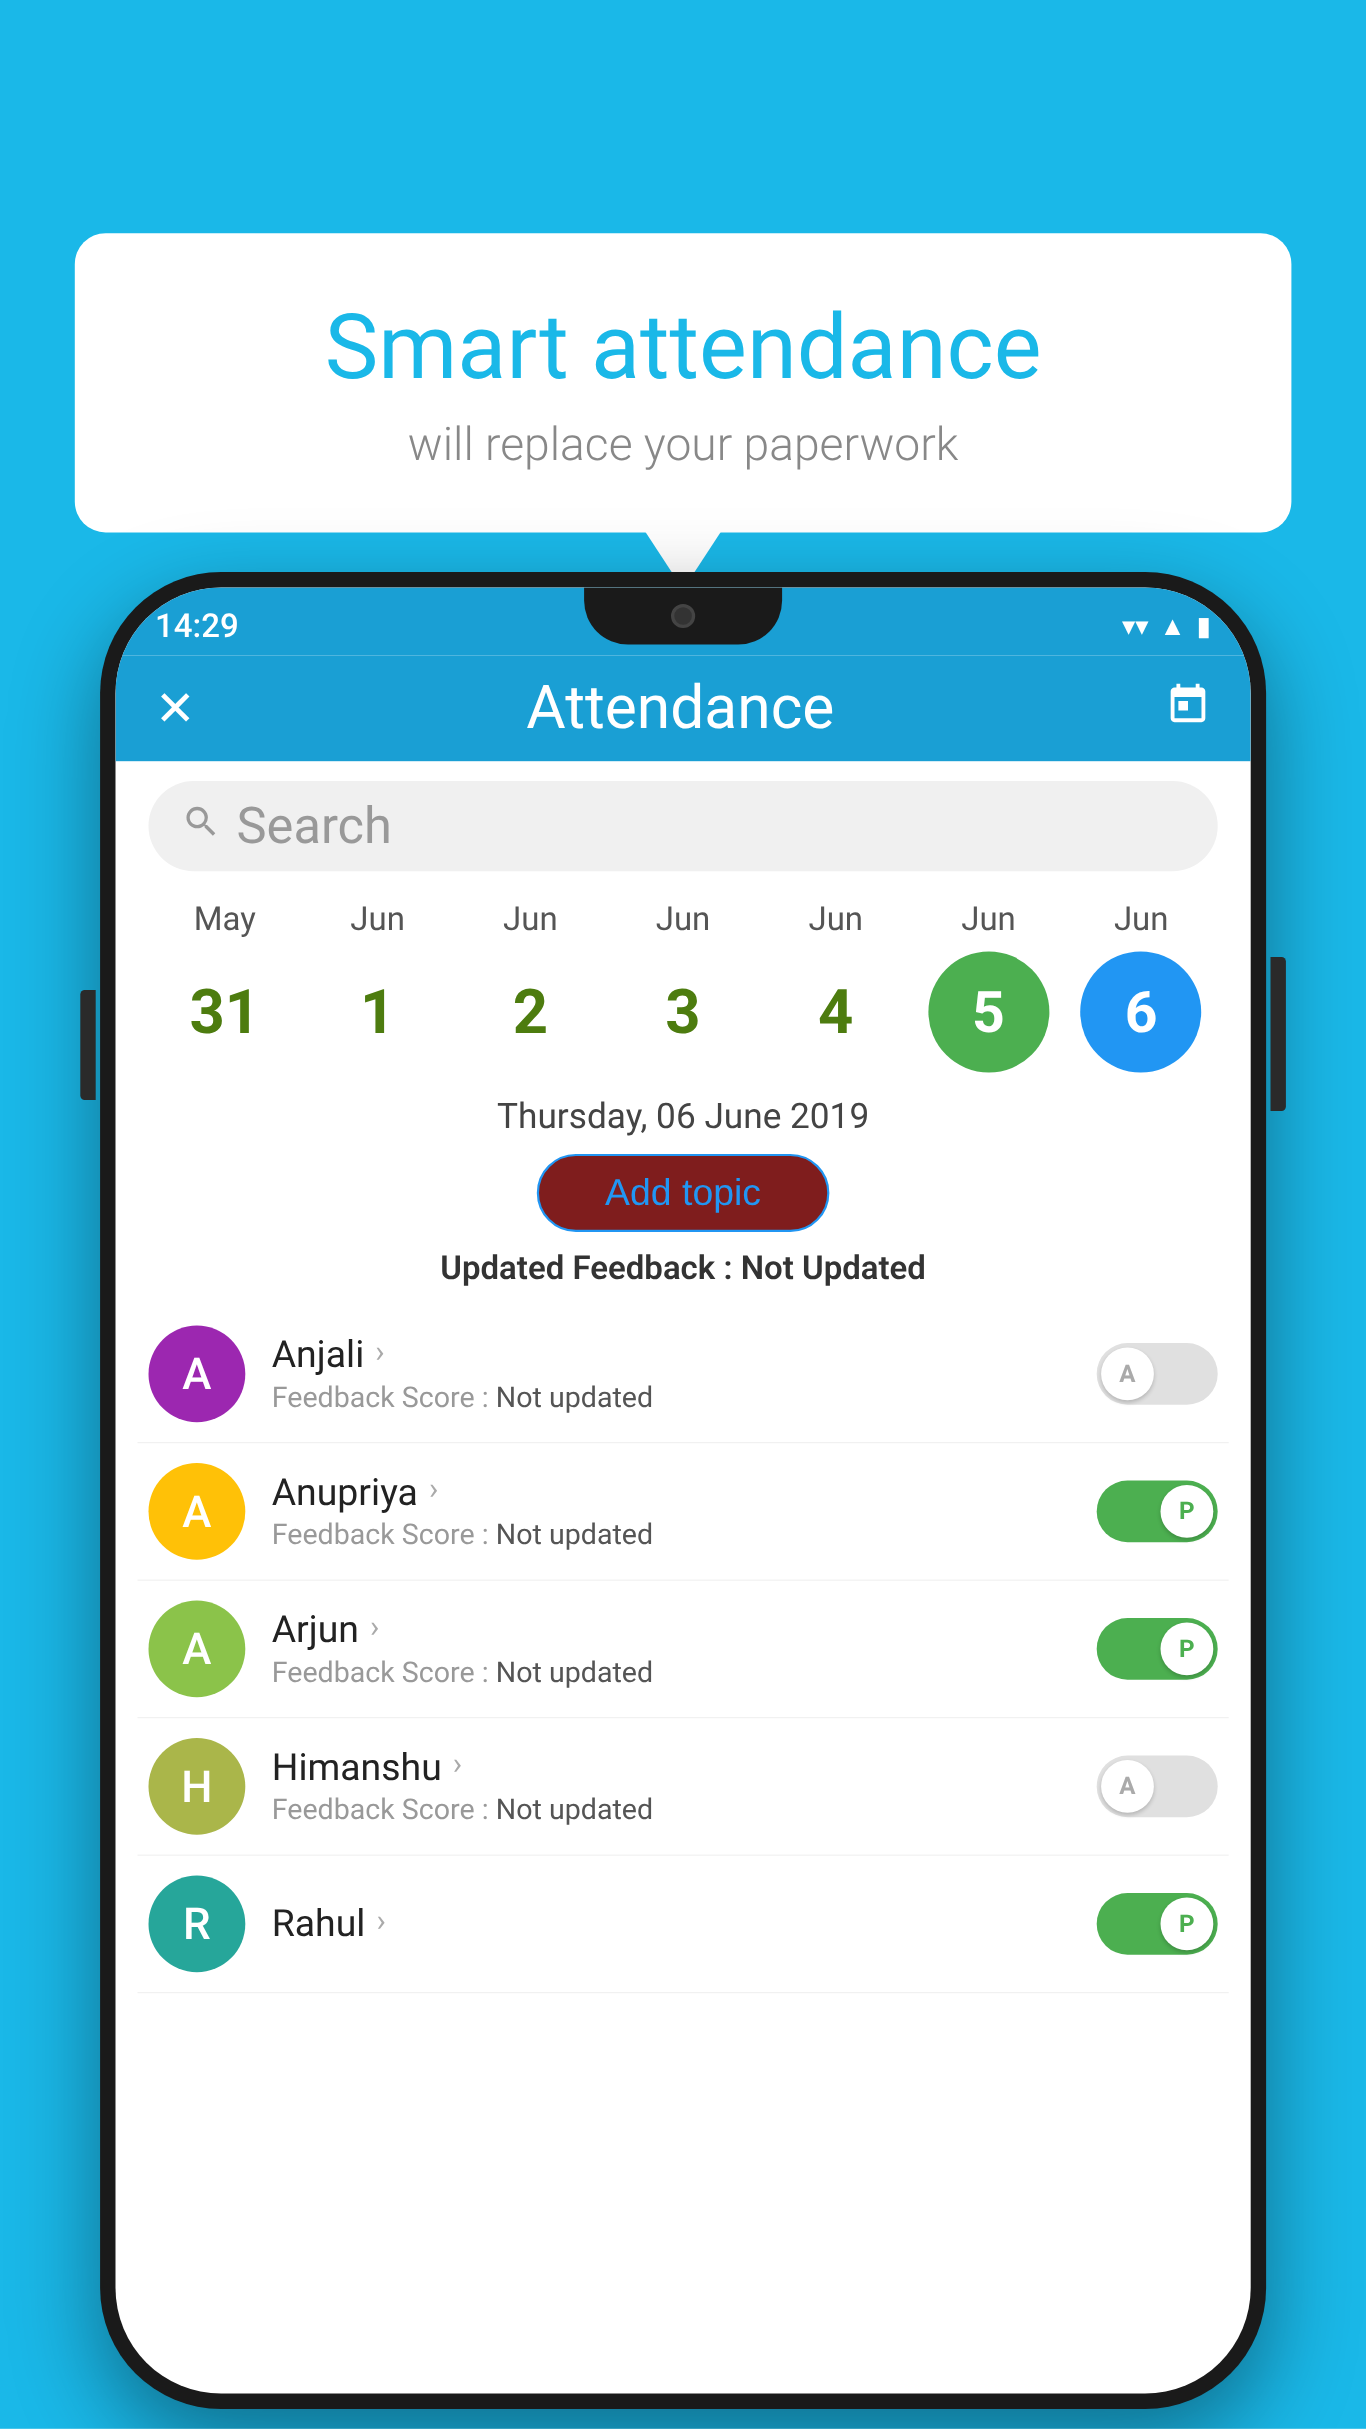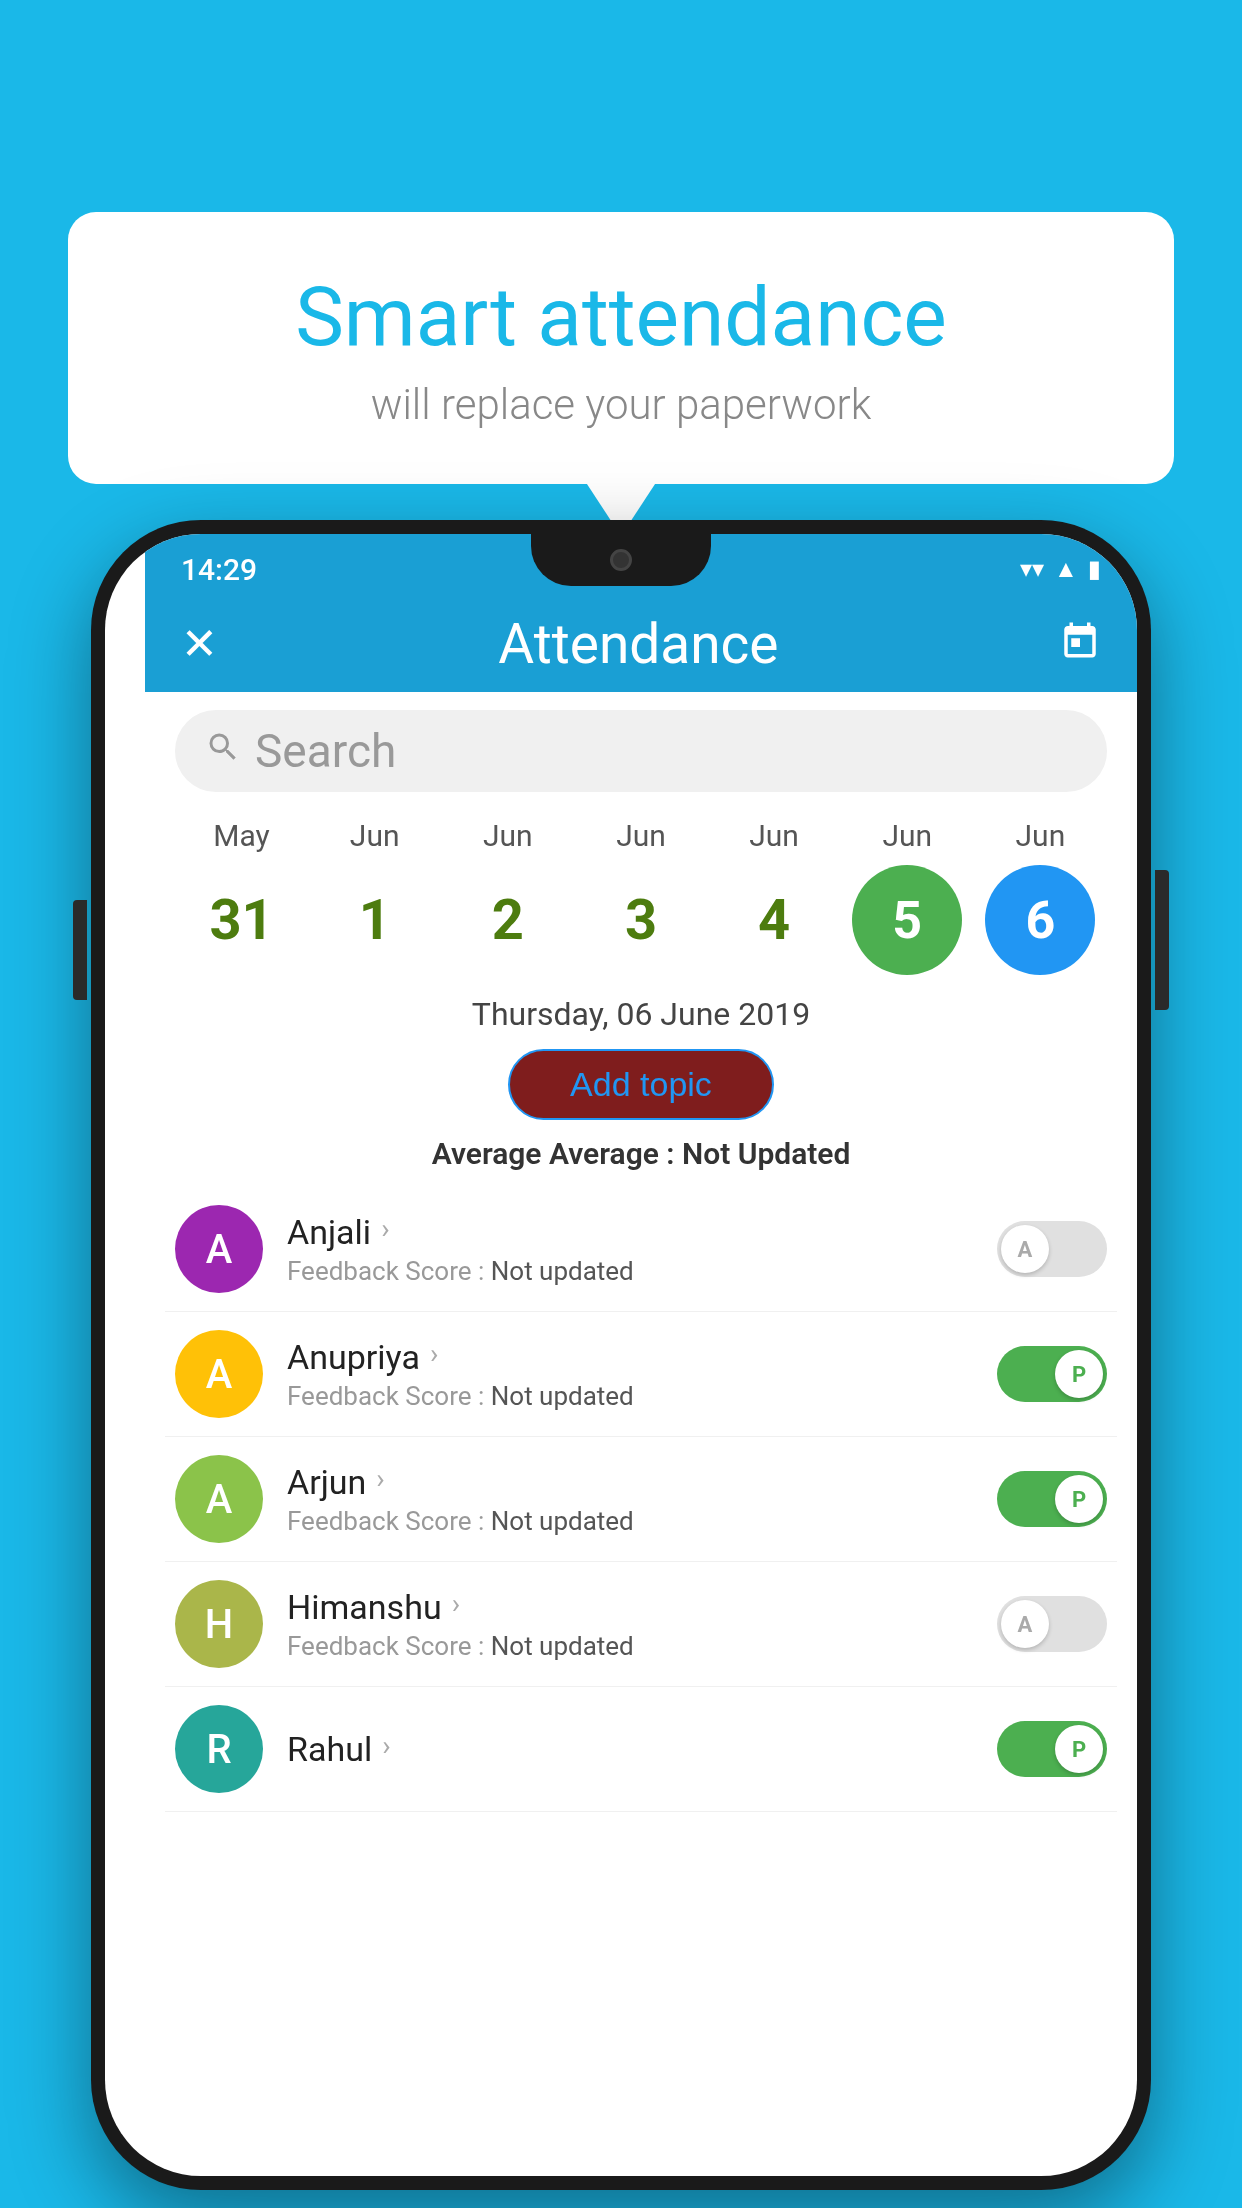--- a/index.html
+++ b/index.html
@@ -100,21 +100,20 @@
       border-radius: 0 4px 4px 0;
     }
 
     .phone-inner {
       width: 100%;
       height: 100%;
       background: white;
       border-radius: 96px;
       overflow: hidden;
       position: relative;
-      padding-left: 40px;
     }
 
     
     .notch {
       position: absolute;
       top: 0;
       left: 50%;
       transform: translateX(-50%);
       width: 180px;
       height: 52px;
@@ -498,21 +497,21 @@
         </div>
       </div>
 
       <div class="date-label">Thursday, 06 June 2019</div>
 
       <div style="text-align:center; margin-bottom:12px;">
         <button class="add-topic-btn">Add topic</button>
       </div>
 
       <div class="avg-feedback">
-        <span>Average Average :</span>
+        <span>Updated Feedback :</span>
         <span>Not Updated</span>
       </div>
 
       <div class="student-list">
 
         <div class="student-item">
           <div class="student-avatar avatar-purple">A</div>
           <div class="student-info">
             <div class="student-name">
               Anjali <span class="chevron-right">›</span>

